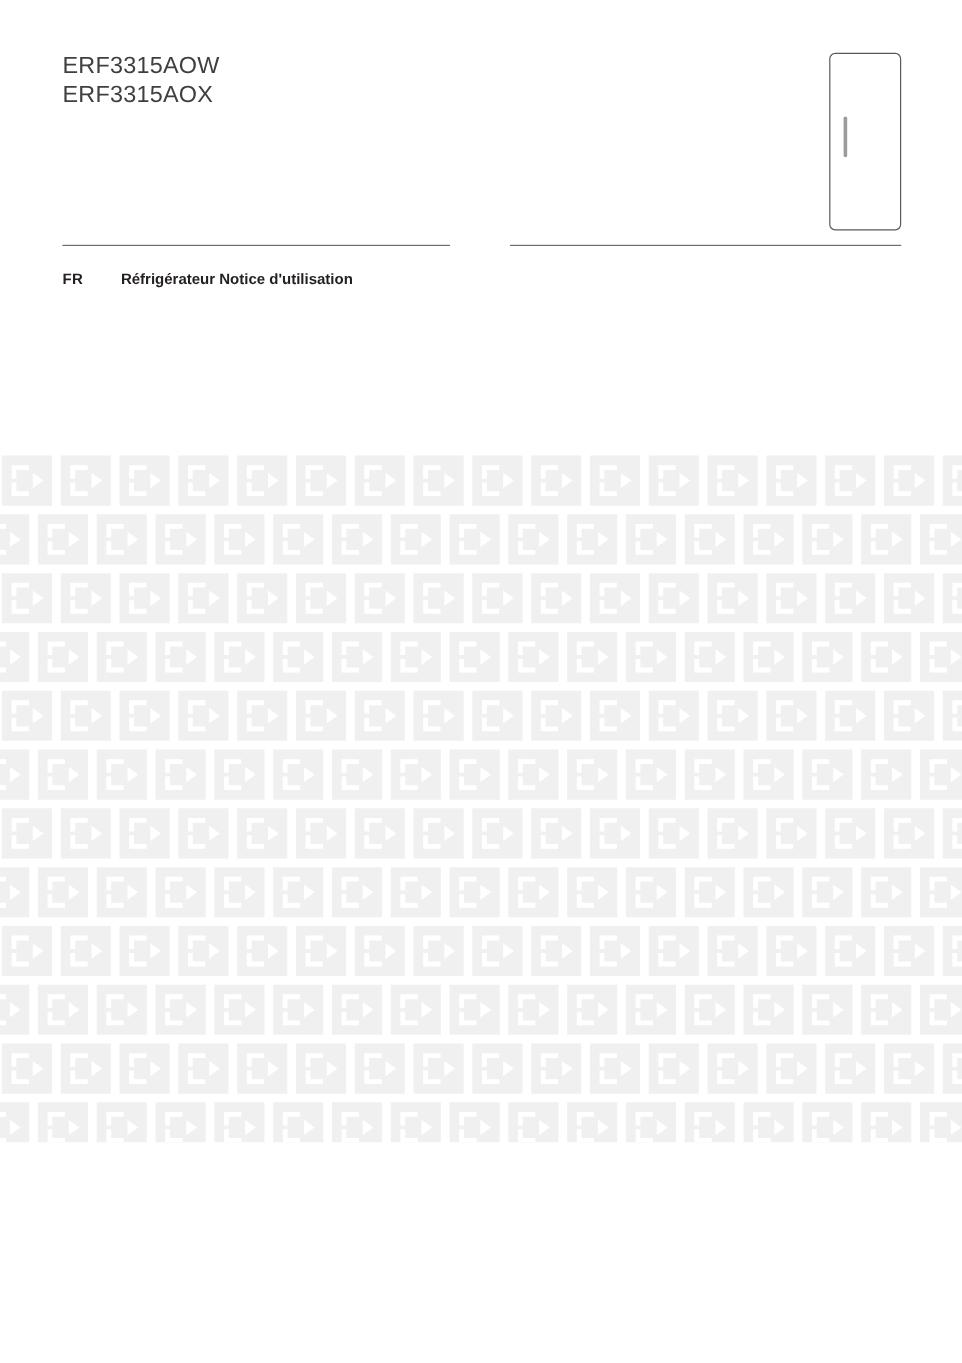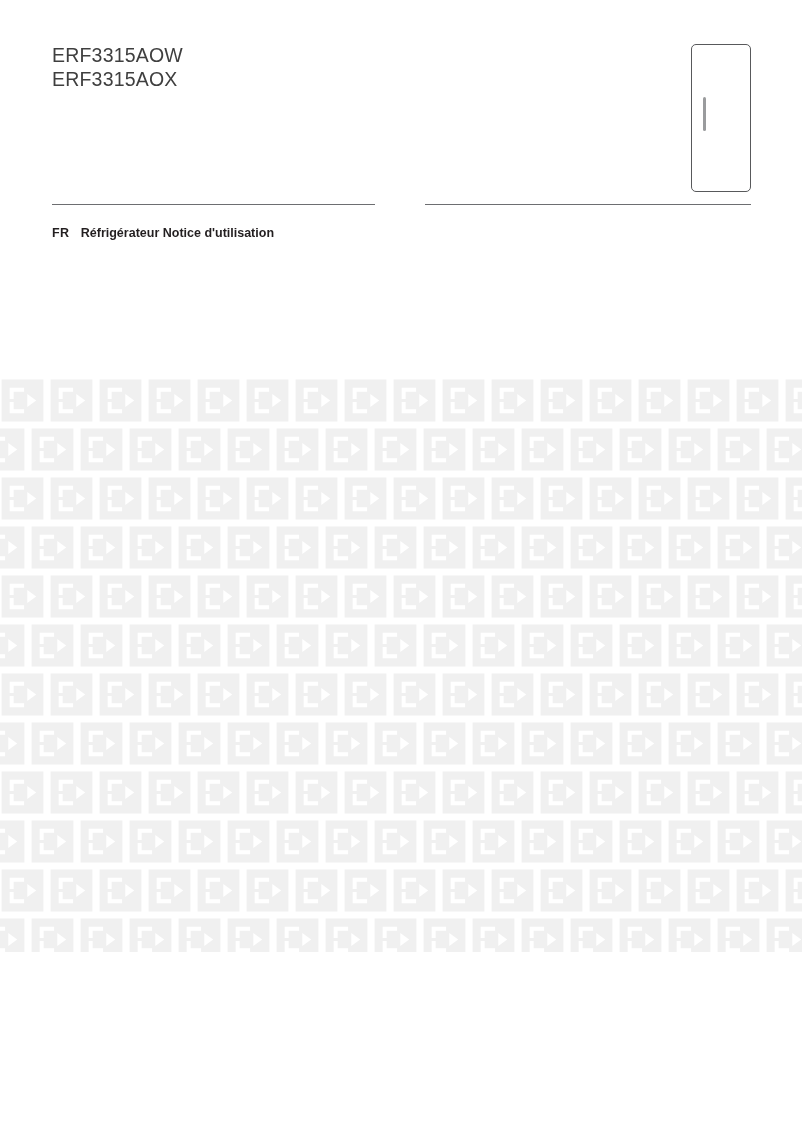--- a/index.html
+++ b/index.html
@@ -67,21 +67,21 @@
   .lang-row {
     position: absolute;
     left: 52px;
     top: 226px;
     font-size: 12.5px;
     color: #231f20;
     white-space: nowrap;
   }
   .lang-code {
     font-weight: bold;
-    margin-right: 8px;
+    margin-right: 28px;
     letter-spacing: 0.3px;
   }
   .lang-title { font-weight: 700; }
 
   
   .pattern {
     position: absolute;
     left: 0;
     top: 378px;
     width: 802px;

